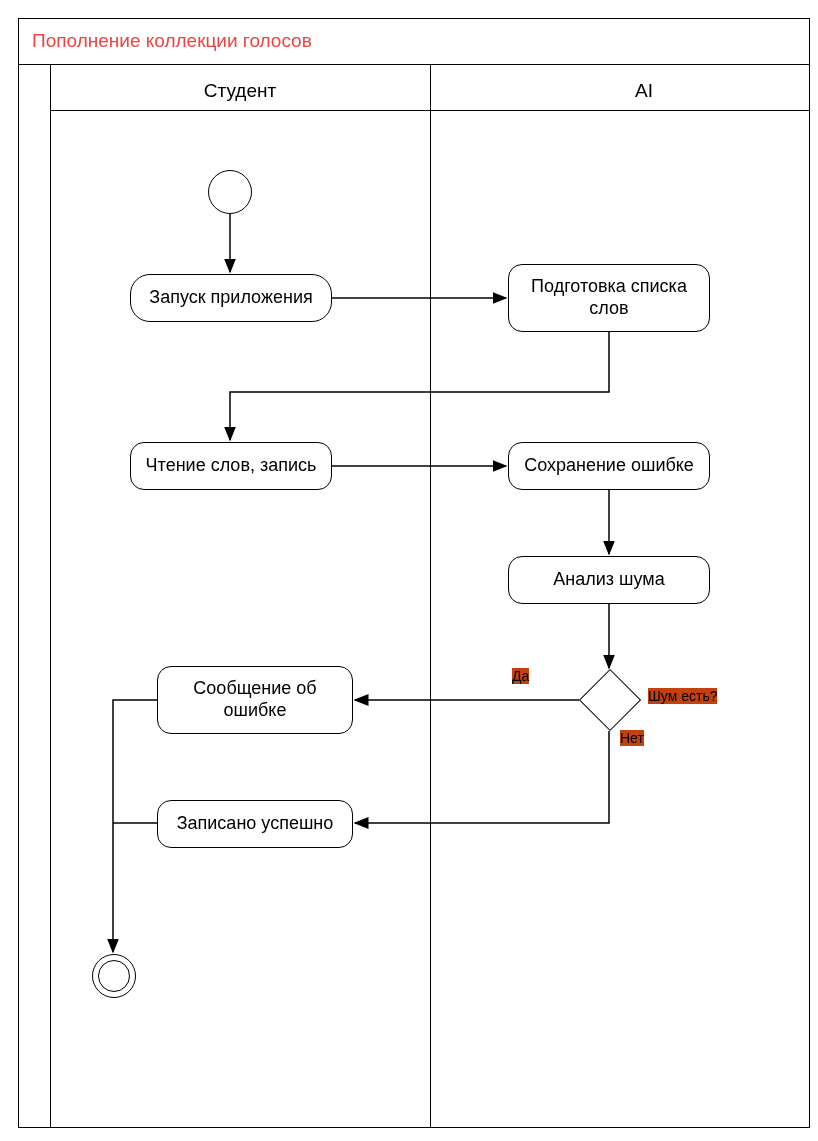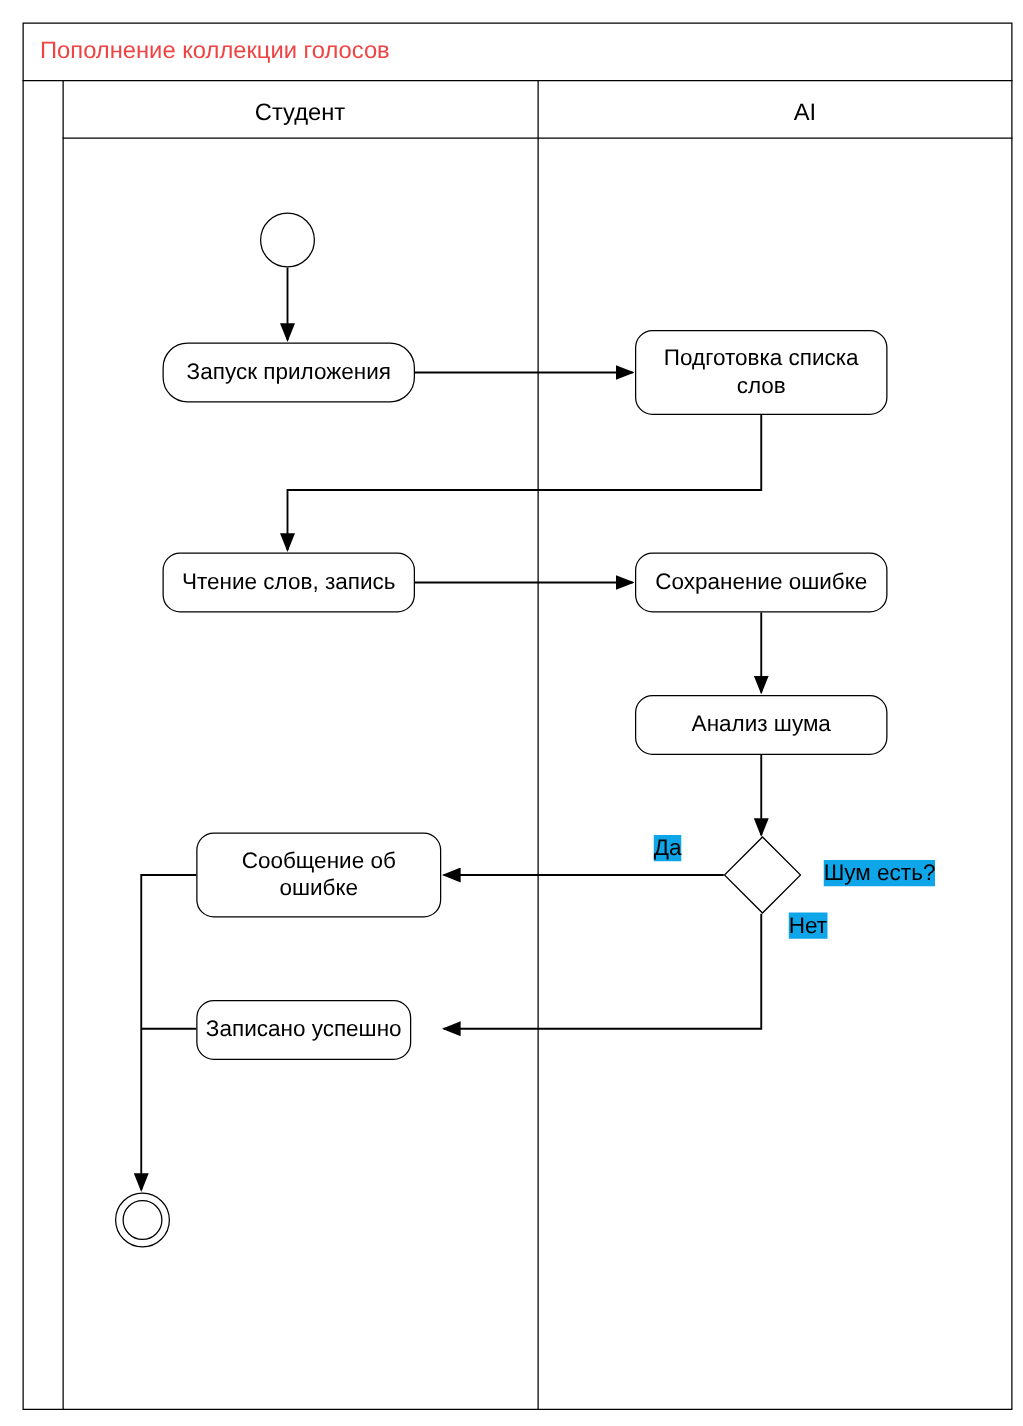--- a/index.html
+++ b/index.html
@@ -128,23 +128,22 @@
     width: 44px;
     height: 44px;
     transform: rotate(45deg);
     border: 1.5px solid #000;
     background: #fff;
     box-sizing: border-box;
   }
 
   .label {
     position: absolute;
-    font-size: 18px;
-    background: #0ea5e9;
-    margin-left: 11px;
+    font-size: 14px;
+    background: #c2410c;
   }
 
   svg.arrows {
     position: absolute;
     left: 0;
     top: 0;
     width: 800px;
     height: 1120px;
     pointer-events: none;
   }
@@ -163,21 +162,21 @@
   <div class="lane-label ai">AI</div>
 
   <div class="start-node" style="left:198px; top:160px;"></div>
 
   <div class="activity" style="left:120px; top:264px; width:202px; height:48px;border-radius:20px;">Запуск приложения</div>
   <div class="activity" style="left:120px; top:432px; width:202px; height:48px;">Чтение слов, запись</div>
   <div class="activity" style="left:498px; top:254px; width:202px; height:68px;">Подготовка списка слов</div>
   <div class="activity" style="left:498px; top:432px; width:202px; height:48px;">Сохранение ошибке</div>
   <div class="activity" style="left:498px; top:546px; width:202px; height:48px;">Анализ шума</div>
   <div class="activity" style="left:147px; top:656px; width:196px; height:68px;">Сообщение об ошибке</div>
-  <div class="activity" style="left:147px; top:790px; width:172px; height:48px;">Записано успешно</div>
+  <div class="activity" style="left:147px; top:790px; width:196px; height:48px;">Записано успешно</div>
 
   <div class="diamond" style="left:578px; top:668px;"></div>
   <div class="label" style="left:638px; top:678px;">Шум есть?</div>
   <div class="label" style="left:502px; top:658px;">Да</div>
   <div class="label" style="left:610px; top:720px;">Нет</div>
 
   <div class="end-node" style="left:82px; top:944px;"></div>
 
   <svg class="arrows">
     <defs>

